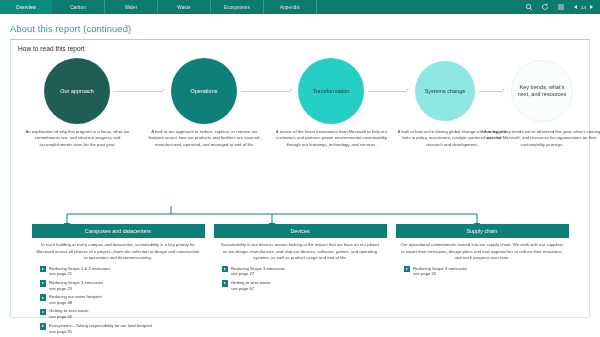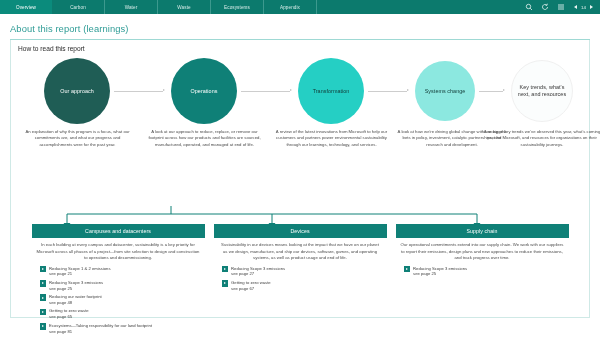--- a/index.html
+++ b/index.html
@@ -231,21 +231,21 @@
       </svg>
     </div>
     <div id="pager">
       <div class="pg-arrow prev"></div>
       <div id="page-num">14</div>
       <div class="pg-arrow next"></div>
     </div>
   </div>
 </div>
 
-<div id="page-title">About this report (learnings)</div>
+<div id="page-title">About this report (continued)</div>
 <div id="title-rule"></div>
 
 <div id="frame">
   <div id="frame-head">How to read this report</div>
 
   <div id="flow">
       <div class="node" style="left: 33px; width: 66px; height: 66px; top: 0px; background: rgb(31, 93, 85); color: rgb(255, 255, 255);">
         <span>Our approach</span>
       </div>
       <div class="connector" style="left: 103px; width: 49px;"></div>

